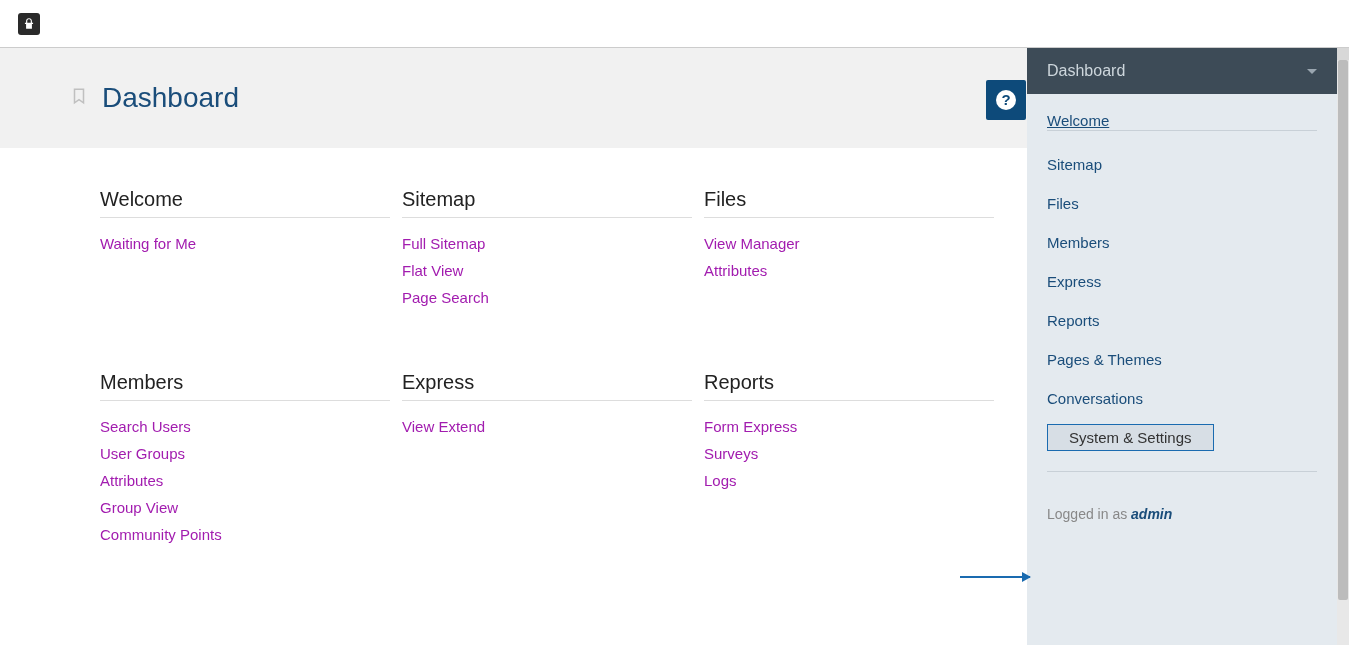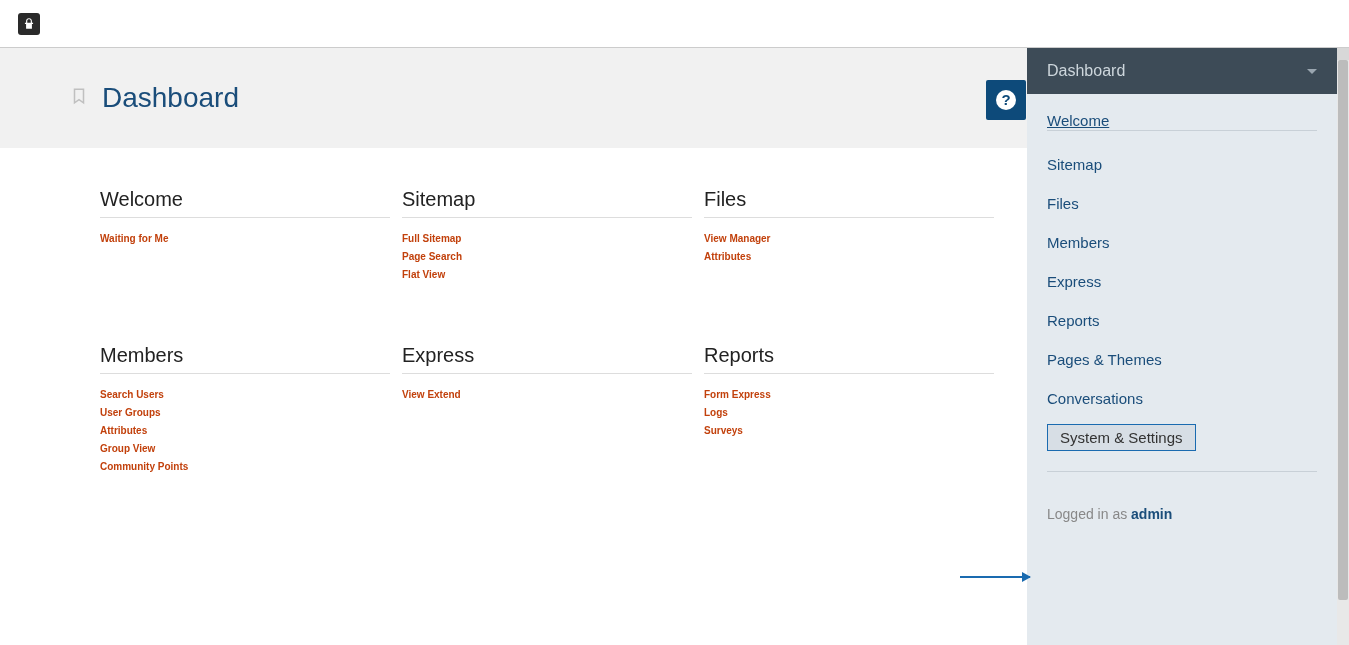--- a/index.html
+++ b/index.html
@@ -72,25 +72,24 @@
     .section h2 {
       font-size: 20px;
       font-weight: 400;
       color: #222;
       padding-bottom: 6px;
       border-bottom: 1px solid #ddd;
       margin-bottom: 12px;
     }
     .section a {
       display: block;
-      color: #c2410c;
-      font-size: 10px;
+      color: #a21caf;
+      font-size: 15px;
       text-decoration: none;
       line-height: 1.8;
-      font-weight: bold;
     }
     .side-panel {
       position: absolute;
       top: 48px;
       right: 12px;
       width: 310px;
       background: #e4eaef;
       height: 597px;
     }
     .panel-header {
@@ -122,31 +121,31 @@
     .panel-link {
       display: block;
       color: #1a4d7a;
       font-size: 15px;
       padding: 11px 0;
       text-decoration: none;
     }
     .panel-link.highlighted {
       display: inline-block;
       border: 1.5px solid #1a6bb0;
-      padding: 4px 12px;
+      padding: 4px 21px;
       margin: 6px 0;
       color: #333;
       background: #d7dee5;
     }
     .panel-footer {
       padding-top: 20px;
       color: #888;
       font-size: 14px;
     }
-    .panel-footer strong { color: #1a4d7a; font-weight: 700; }
+    .panel-footer strong { color: #1a4d7a; font-weight: 700; font-style: italic; }
     .arrow-line {
       position: absolute;
       top: 576px;
       left: 960px;
       width: 70px;
       height: 2px;
       background: #1a6bb0;
     }
     .arrow-line::after {
       content: '';
@@ -210,22 +209,22 @@
 </div>
 
 <div class="content-area">
   <div class="section">
     <h2>Welcome</h2>
     <a href="#">Waiting for Me</a>
   </div>
   <div class="section">
     <h2>Sitemap</h2>
     <a href="#">Full Sitemap</a>
+    <a href="#">Flat View</a>
     <a href="#">Page Search</a>
-    <a href="#">Flat View</a>
   </div>
   <div class="section">
     <h2>Files</h2>
     <a href="#">View Manager</a>
     <a href="#">Attributes</a>
   </div>
   <div class="section">
     <h2>Members</h2>
     <a href="#">Search Users</a>
     <a href="#">User Groups</a>
@@ -233,22 +232,22 @@
     <a href="#">Group View</a>
     <a href="#">Community Points</a>
   </div>
   <div class="section">
     <h2>Express</h2>
     <a href="#">View Extend</a>
   </div>
   <div class="section">
     <h2>Reports</h2>
     <a href="#">Form Express</a>
+    <a href="#">Surveys</a>
     <a href="#">Logs</a>
-    <a href="#">Surveys</a>
   </div>
 </div>
 
 <div class="side-panel">
   <div class="panel-header">
     <span>Dashboard</span>
     <span class="caret"></span>
   </div>
   <div class="panel-body">
     <a href="#" class="panel-welcome">Welcome</a>

